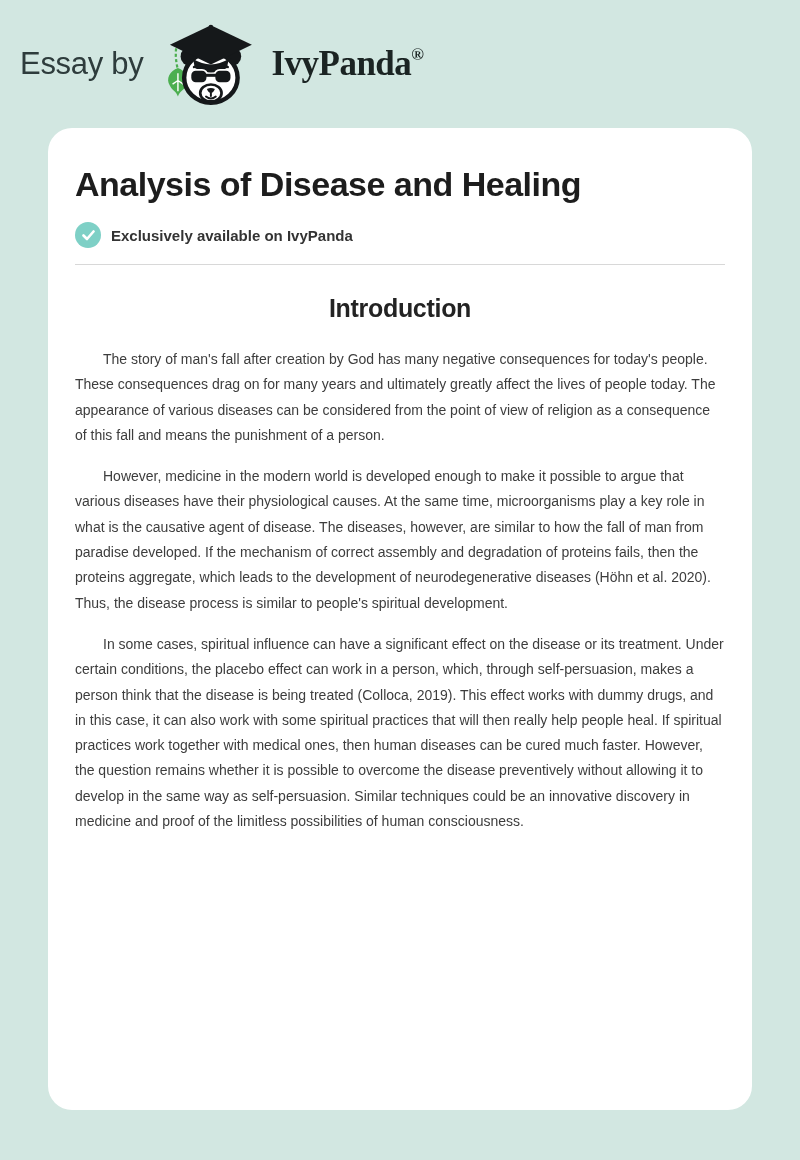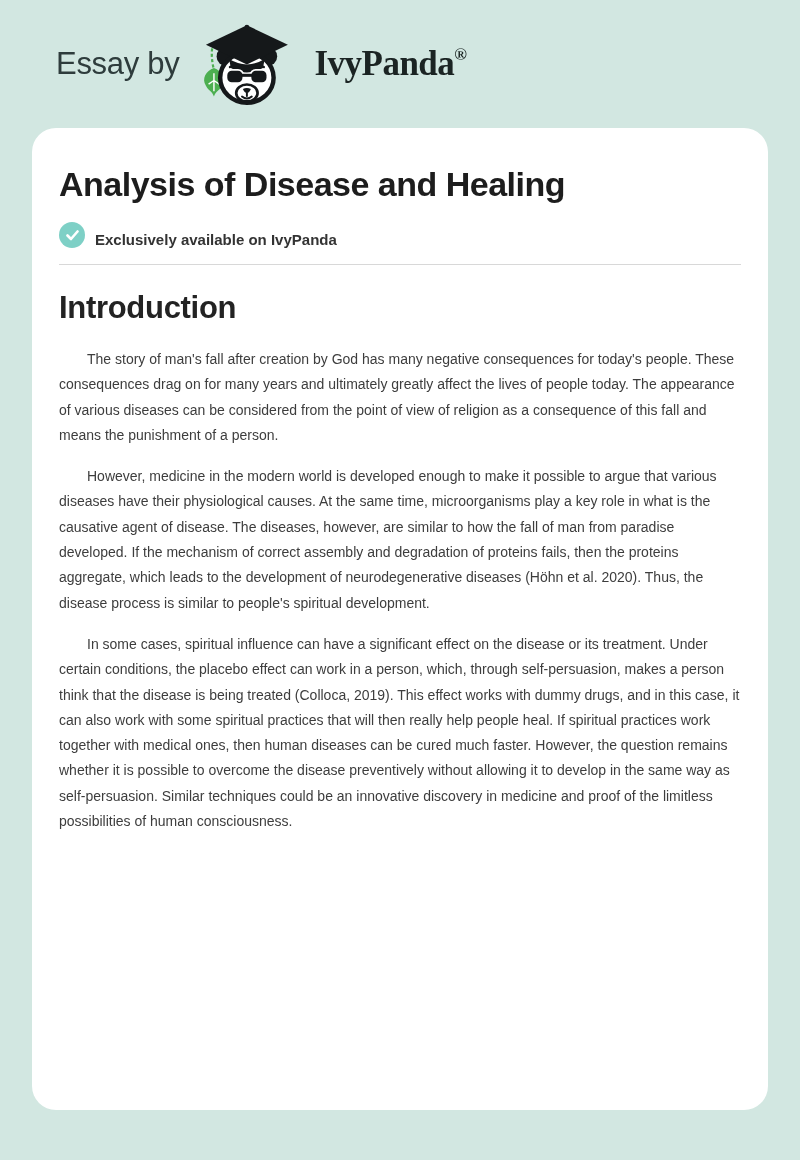--- a/index.html
+++ b/index.html
@@ -10,64 +10,63 @@
     height: 1160px;
     background: #d2e7e1;
     font-family: "Liberation Sans", sans-serif;
     overflow: hidden;
   }
   
   .site-header {
     height: 128px;
     display: flex;
     align-items: center;
-    padding-left: 56px;
+    padding-left: 20px;
   }
   .essay-by {
     font-size: 31px;
     color: #2e3c3c;
     letter-spacing: -0.3px;
   }
   .logo-wrap {
     margin: 8px 12px 0 18px;
     line-height: 0;
   }
   .brand {
     font-family: "Liberation Serif", serif;
     font-weight: 700;
     font-size: 35px;
     color: #1b2423;
     letter-spacing: -0.5px;
-    margin-left: 7px;
   }
   .brand sup {
     font-size: 17px;
     position: relative;
     top: -2px;
   }
   
   .card {
-    margin: 0 32px;
+    margin: 0 48px;
     height: 982px;
     background: #ffffff;
     border-radius: 24px;
     padding: 36px 27px 0 27px;
     overflow: hidden;
   }
   .card h1 {
     margin: 0 0 18px 0;
     font-size: 34px;
     line-height: 40px;
     font-weight: 700;
     color: #1d1d1d;
     letter-spacing: -0.5px;
   }
   .badge-row {
     display: flex;
-    align-items: flex-end;
+    align-items: center;
     gap: 10px;
     margin-bottom: 16px;
   }
   .check-circle {
     width: 26px;
     height: 26px;
     min-width: 26px;
     border-radius: 50%;
     background: #7ed0c6;
     display: flex;
@@ -79,25 +78,26 @@
     font-weight: 700;
     color: #333333;
   }
   .divider {
     border: none;
     border-top: 1px solid #d8d8d8;
     margin: 0;
   }
   .card h2 {
     margin: 26px 0 22px 0;
-    font-size: 31px;
+    font-size: 25px;
     line-height: 34px;
     font-weight: 700;
     color: #232323;
     letter-spacing: -0.3px;
+    text-align: center;
   }
   .card p {
     margin: 0 0 16px 0;
     font-size: 14px;
     line-height: 25.3px;
     color: #3d3d3d;
     text-indent: 28px;
   }
 </style>
 </head>

